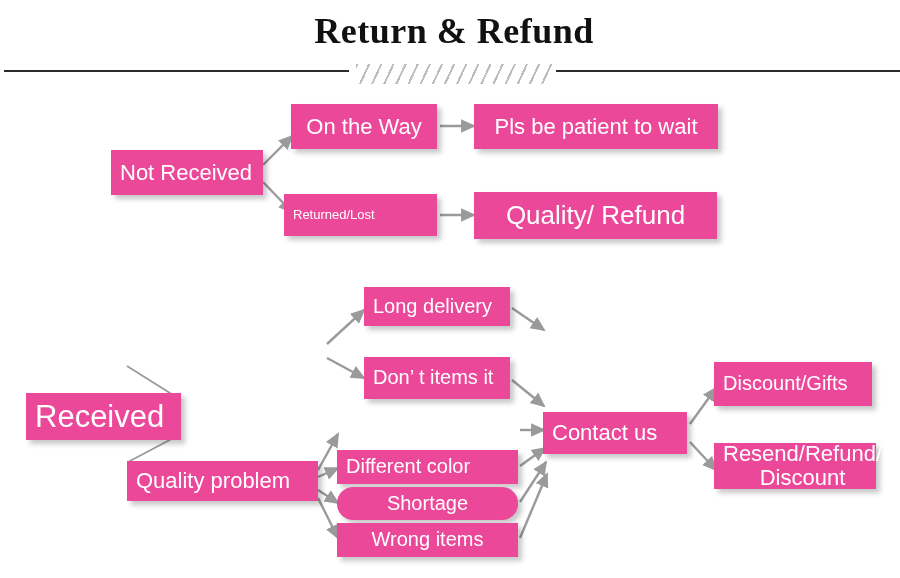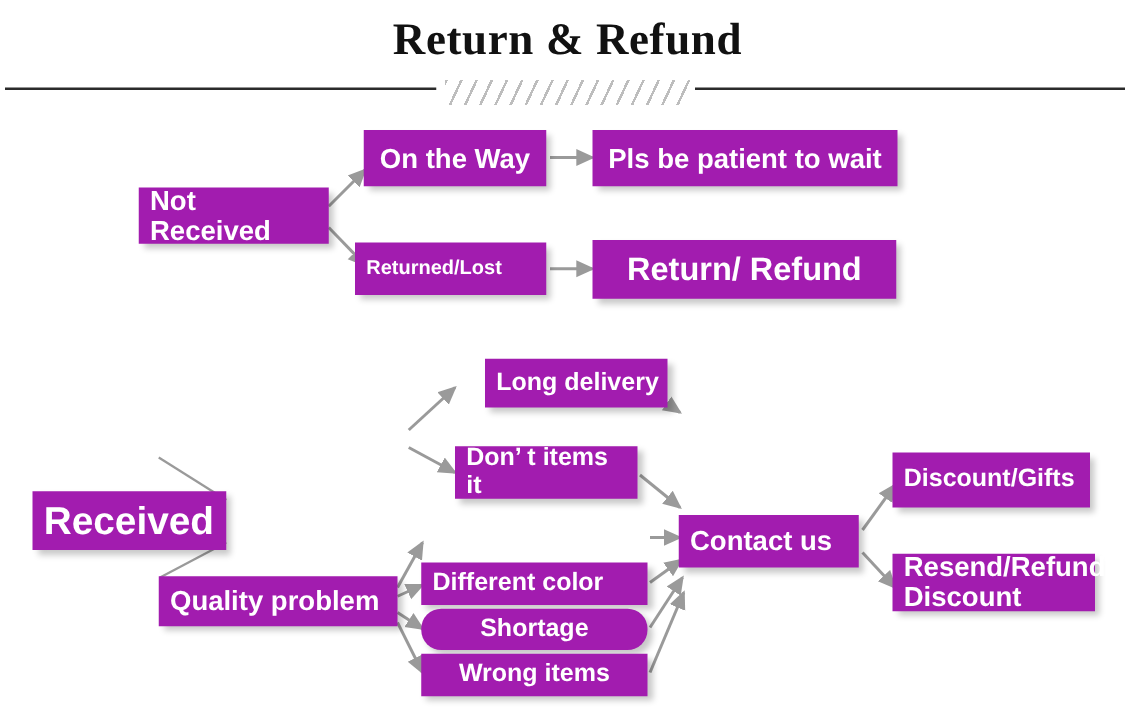--- a/index.html
+++ b/index.html
@@ -60,59 +60,58 @@
     background-image: repeating-linear-gradient(
       115deg,
       #bdbdbd 0px, #bdbdbd 2px,
       rgba(255,255,255,0) 2px, rgba(255,255,255,0) 11px);
   }
 
   
   .node {
     position: absolute;
     box-sizing: border-box;
-    background: #a21caf;
+    background: #ec4899;
     color: #ffffff;
     display: flex;
     align-items: center;
     justify-content: center;
     text-align: center;
     line-height: 1.08;
     box-shadow: 4px 4px 5px rgba(0,0,0,0.22);
     padding: 0 6px;
     white-space: pre-line;
     z-index: 3;
-    font-weight: bold;
   }
   .node.left-align {
     justify-content: flex-start;
-    text-align: left;
+    text-align: center;
     padding-left: 9px;
   }
 
   
   .f18 { font-size: 22px; }
-  .f19 { font-size: 16px; }
+  .f19 { font-size: 13px; }
   .f20 { font-size: 20px; }
   .f22 { font-size: 22px; }
   .f26 { font-size: 26px; }
   .f30 { font-size: 31px; }
 
   
   #n-not-received      { left:107px; top:150px; width:152px; height:45px; }
   #n-on-the-way        { left:287px; top:104px; width:146px; height:45px; }
   #n-returned-lost     { left:280px; top:194px; width:153px; height:42px; }
   #n-pls-wait          { left:470px; top:104px; width:244px; height:45px; }
   #n-resend-refund     { left:470px; top:192px; width:243px; height:47px; }
 
   #n-received          { left:22px;  top:393px; width:155px; height:47px; }
   #n-not-quality       { left:123px; top:330px; width:199px; height:37px; }
   #n-quality           { left:123px; top:461px; width:191px; height:40px; }
 
-  #n-long-delivery     { left:360px; top:287px; width:146px; height:39px;margin-left:24px; }
+  #n-long-delivery     { left:360px; top:287px; width:146px; height:39px; }
   #n-dont-like         { left:360px; top:357px; width:146px; height:42px; }
   #n-broken            { left:333px; top:414px; width:181px; height:33px; }
   #n-diff-color        { left:333px; top:450px; width:181px; height:34px; }
   #n-shortage          { left:333px; top:487px; width:181px; height:33px;border-radius:16px; }
   #n-wrong-items       { left:333px; top:523px; width:181px; height:34px; }
 
   #n-contact-us        { left:539px; top:412px; width:144px; height:42px; }
   #n-discount-gifts    { left:710px; top:362px; width:158px; height:44px; }
   #n-resend-refund-dis { left:710px; top:443px; width:162px; height:46px; }
 
@@ -179,21 +178,21 @@
   </svg>
 
   <div class="node left-align f22" id="n-not-received">Not Received</div>
 
   <div class="node f22" id="n-on-the-way">On the Way</div>
 
   <div class="node left-align f19" id="n-returned-lost">Returned/Lost</div>
 
   <div class="node f22" id="n-pls-wait">Pls be patient to wait</div>
 
-  <div class="node f26" id="n-resend-refund">Return/ Refund</div>
+  <div class="node f26" id="n-resend-refund">Quality/ Refund</div>
 
   <div class="node left-align f30" id="n-received">Received</div>
 
 
   <div class="node left-align f22" id="n-quality">Quality problem</div>
 
   <div class="node left-align f20" id="n-long-delivery">Long delivery</div>
 
   <div class="node left-align f20" id="n-dont-like">Don’  t items it</div>
 

